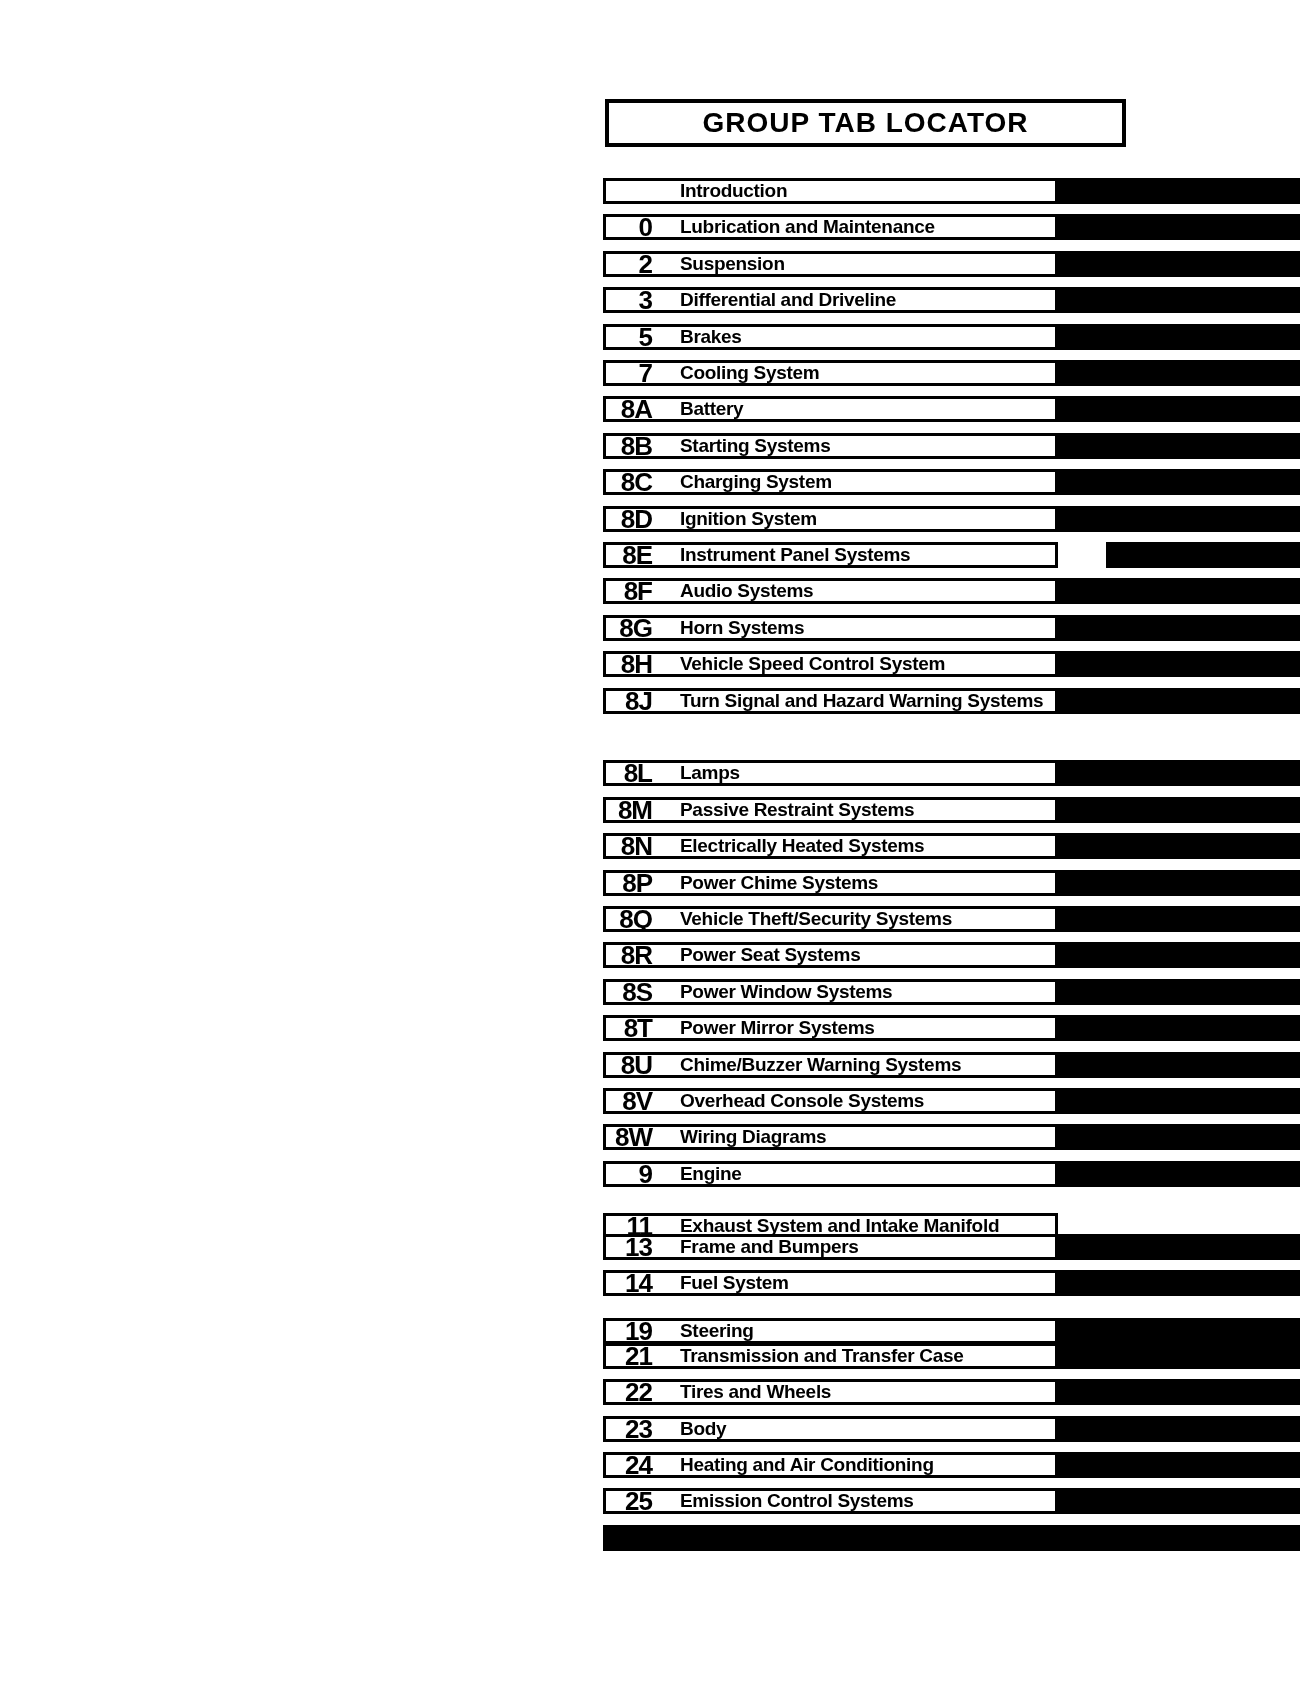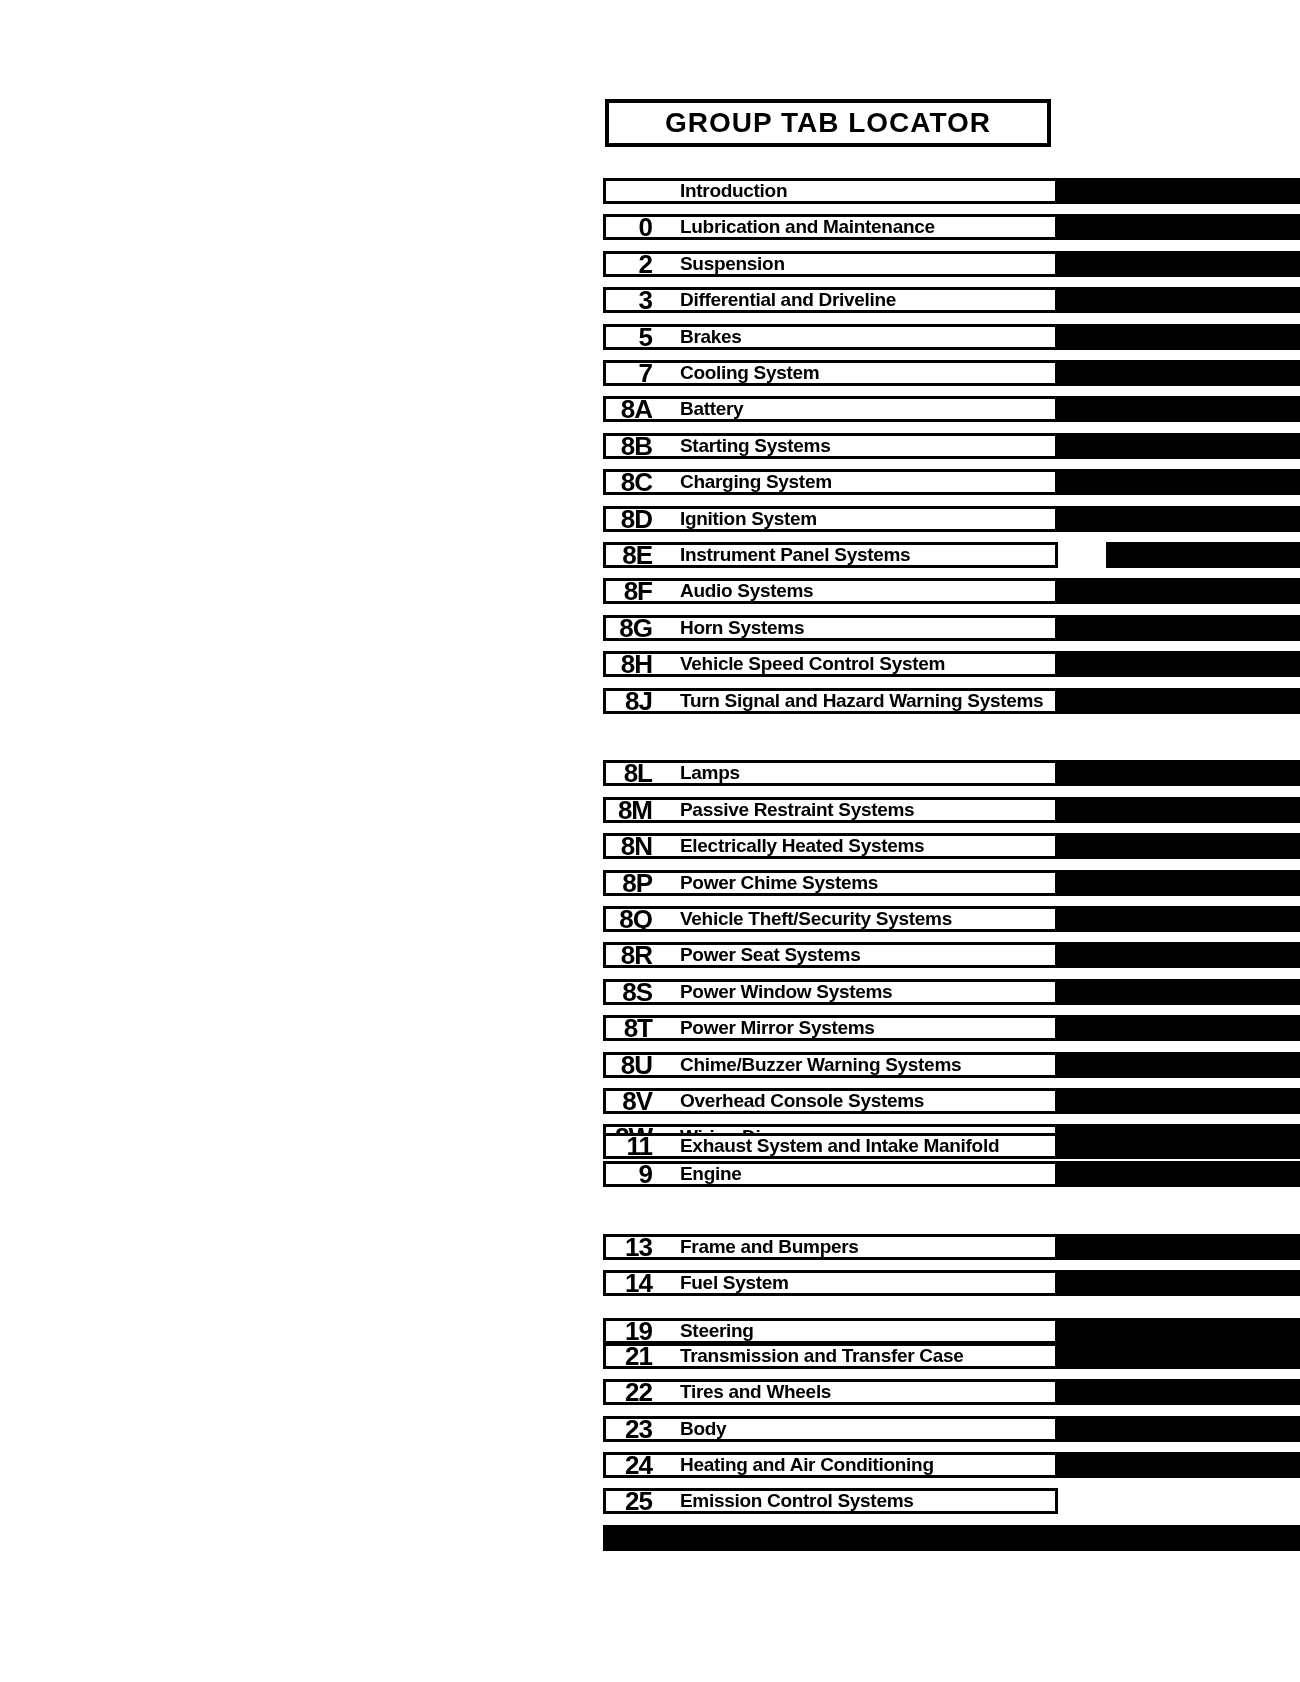--- a/index.html
+++ b/index.html
@@ -12,21 +12,21 @@
     position: relative;
     background: var(--page-bg, #ffffff);
     font-family: "Liberation Sans", sans-serif;
     color: var(--ink, #000000);
     overflow: hidden;
   }
   .title-box {
     position: absolute;
     left: 605px;
     top: 99px;
-    width: 446px;
+    width: 521px;
     height: 48px;
     border: 4px solid var(--ink, #000000);
     box-sizing: border-box;
     display: flex;
     align-items: center;
     justify-content: center;
     font-size: 28px;
     font-weight: bold;
     letter-spacing: 1px;
     white-space: nowrap;
@@ -294,21 +294,21 @@
   </div>
 
   <div class="row" style="top: 1161px;">
     <div class="box">
       <span class="num">9</span>
       <span class="label">Engine</span>
     </div>
     <div class="bar"></div>
   </div>
 
-  <div class="row" style="top: 1133px;">
+  <div class="row" style="top: 1213px; flex-direction: column;">
     <div class="box">
       <span class="num">11</span>
       <span class="label">Exhaust System and Intake Manifold</span>
     </div>
     <div class="bar"></div>
   </div>
 
   <div class="row" style="top: 1234px;">
     <div class="box">
       <span class="num">13</span>
@@ -358,21 +358,21 @@
   </div>
 
   <div class="row" style="top: 1452px;">
     <div class="box">
       <span class="num">24</span>
       <span class="label">Heating and Air Conditioning</span>
     </div>
     <div class="bar"></div>
   </div>
 
-  <div class="row" style="top: 1488px; align-items: center;">
+  <div class="row" style="top: 1488px;">
     <div class="box">
       <span class="num">25</span>
       <span class="label">Emission Control Systems</span>
     </div>
     <div class="bar"></div>
   </div>
 
   <div class="row" style="top: 1525px;">
     <div class="bar"></div>
   </div>

